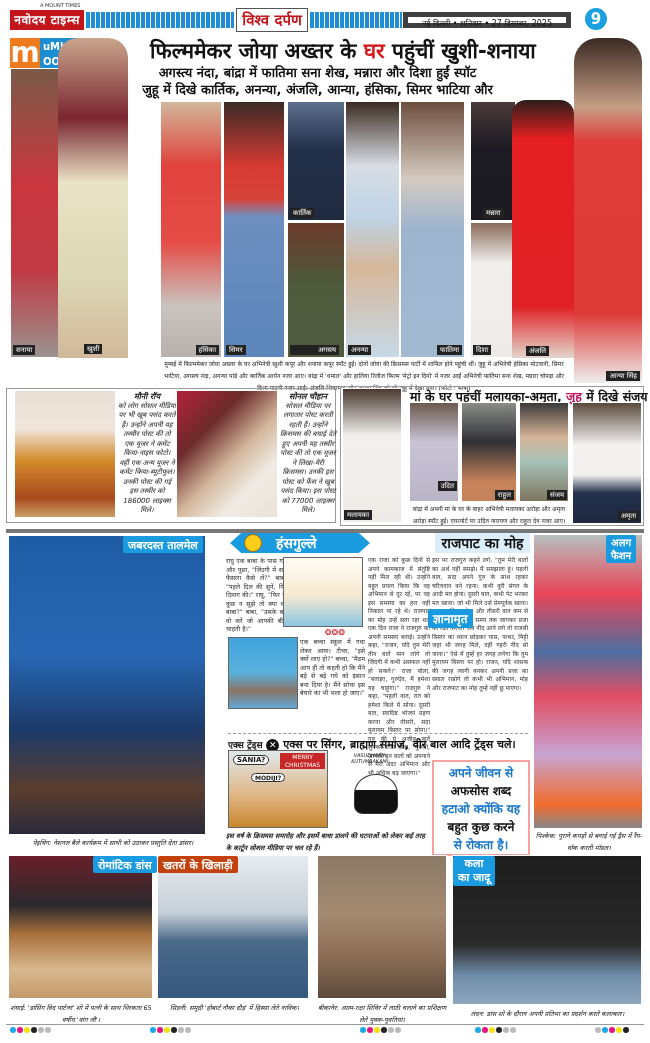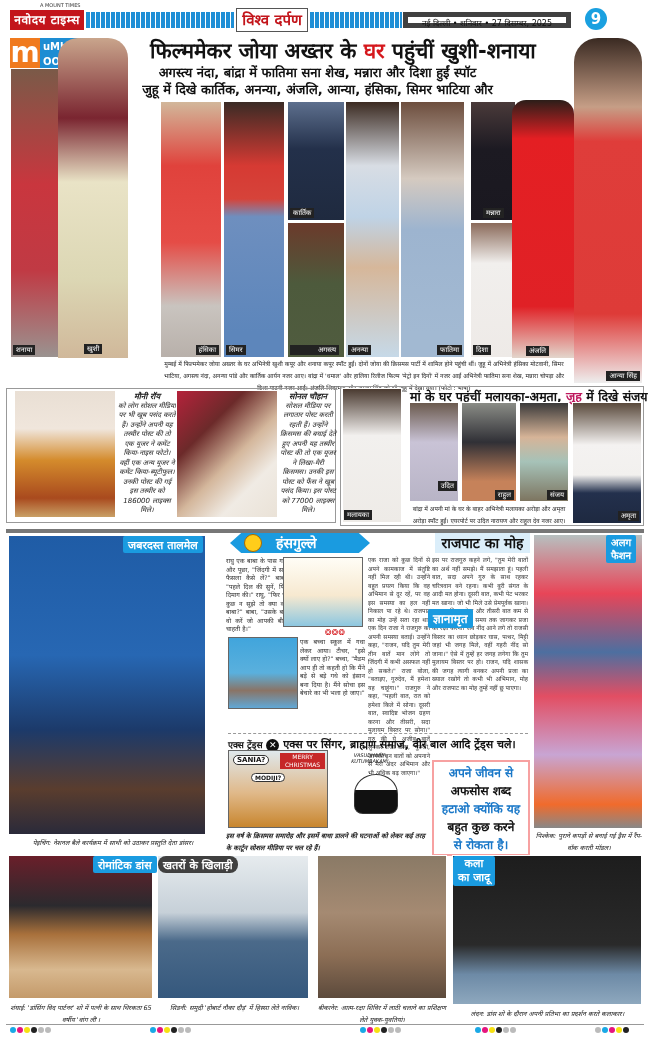--- a/index.html
+++ b/index.html
@@ -24,21 +24,21 @@
 .cap{font-size:6px;line-height:12px;color:#222;text-align:center;}
 
 .box{border:1px solid #999;}
 .sidetxt{font-size:7px;line-height:9.5px;font-style:italic;text-align:center;color:#222;}
 .sidetxt b{display:block;font-size:8px;}
 .sec2-head{left:410px;top:388px;width:235px;font-size:12.5px;font-weight:bold;white-space:nowrap;}
 .blue{color:#be185d;}
 .rule{height:4px;background:#777;}
 
 .tag{background:#1a9be0;color:#fff;font-size:11px;font-weight:bold;padding:1px 5px;border-radius:2px;}
-.tag.org{background:#404040;border-radius:8px;}
+.tag.org{background:#c2410c;}
 .hasgulle{left:230px;top:533px;width:140px;height:20px;background:#1a9be0;color:#fff;font-size:14px;font-weight:bold;line-height:20px;padding-left:46px;clip-path:polygon(8% 0,92% 0,100% 50%,92% 100%,8% 100%,0 50%);}
 .smiley{left:244px;top:534px;width:18px;height:18px;border-radius:50%;background:#ffcd1a;border:1px solid #a86a00;}
 .rajpat-title{left:435px;top:533px;width:95px;height:20px;background:#dbeefa;text-align:center;font-size:14px;font-weight:bold;line-height:20px;}
 .col-txt{font-size:6px;line-height:8.5px;text-align:justify;color:#333;}
 .cartoon{border:1px solid #666;}
 .trends{left:228px;top:733px;width:300px;font-size:11px;font-weight:bold;white-space:nowrap;border-top:1px dashed #999;padding-top:2px;}
 .quote{left:432px;top:760px;width:98px;height:96px;border:2px solid #f7a1a1;background:#fff;text-align:center;font-size:12px;font-weight:bold;line-height:18px;padding-top:2px;}
 .quote .c1{color:#1a78c8;}
 .dots{display:flex;gap:1px;}
 .dots span{width:6px;height:6px;border-radius:50%;}

